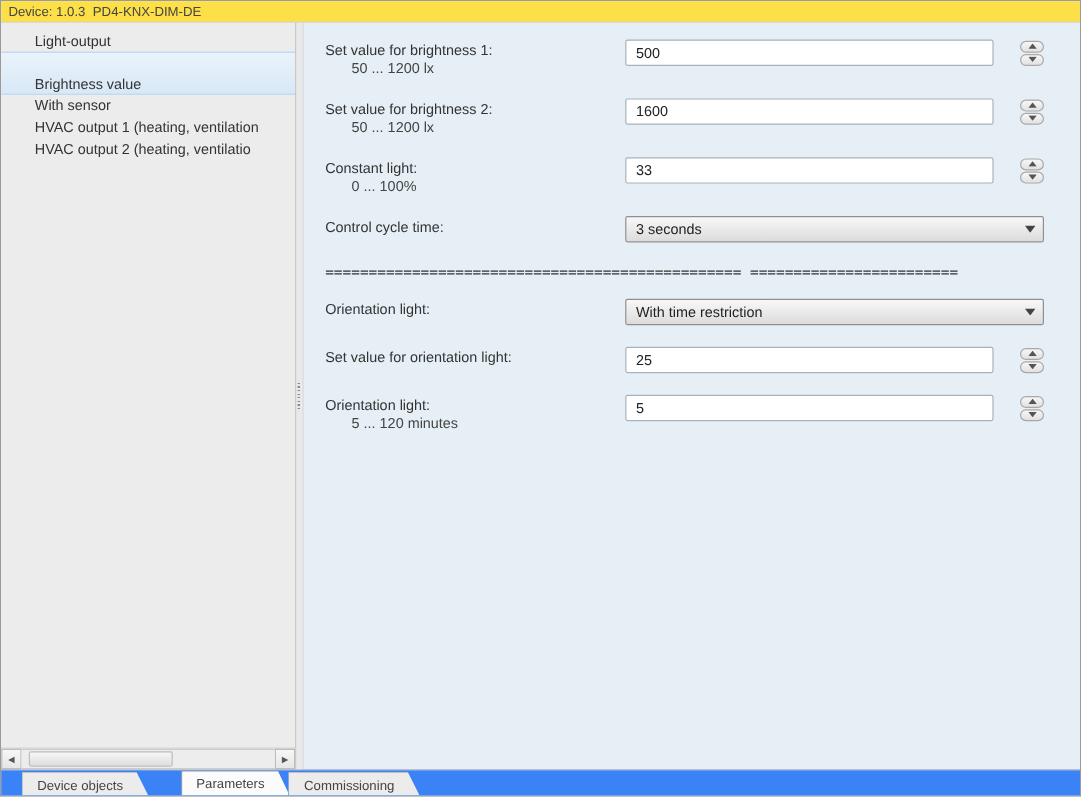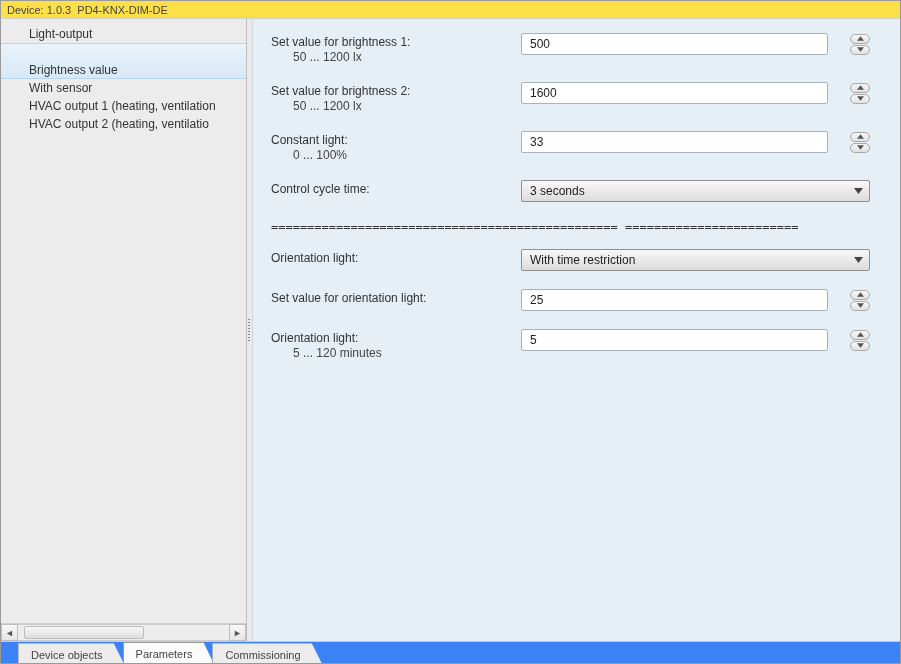--- a/index.html
+++ b/index.html
@@ -200,20 +200,21 @@
     border-top-right-radius: 4px;
     display:flex;align-items:center;
     clip-path: polygon(0 0, calc(100% - 10px) 0, 100% 100%, 0 100%);
     padding-right: 20px;
   }
   .tab.active {
     background: #fbfbfb;
     height: 21px;
     z-index: 2;
     border-color:#9a9a9a;
+    margin-left:28px;
   }
 </style>
 </head>
 <body>
 
 <div class="window">
 
   <div class="titlebar">
     <span>Device:</span>&nbsp;
     <span>1.0.3</span>&nbsp;&nbsp;

